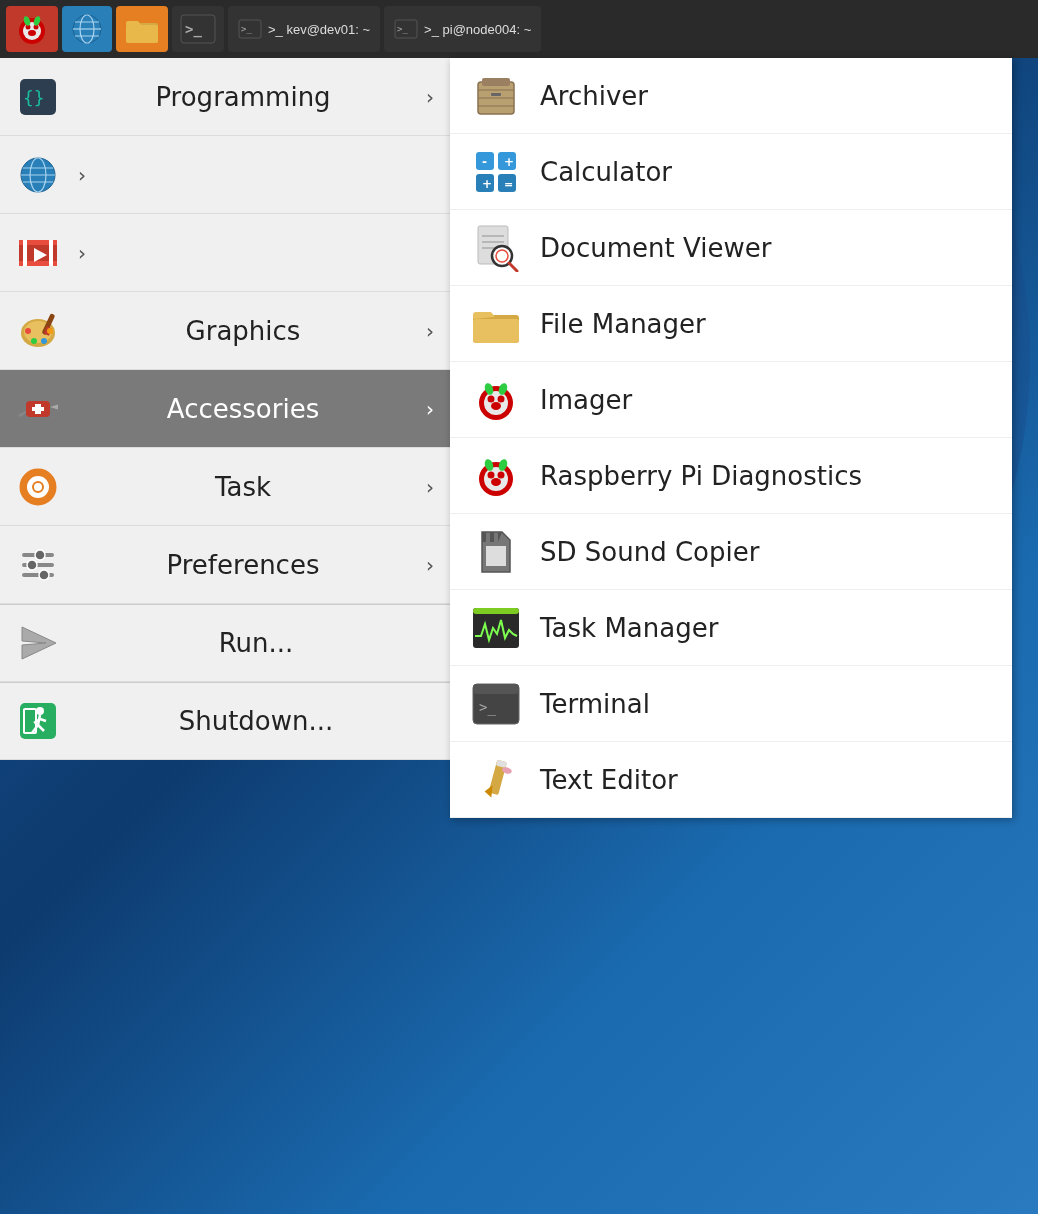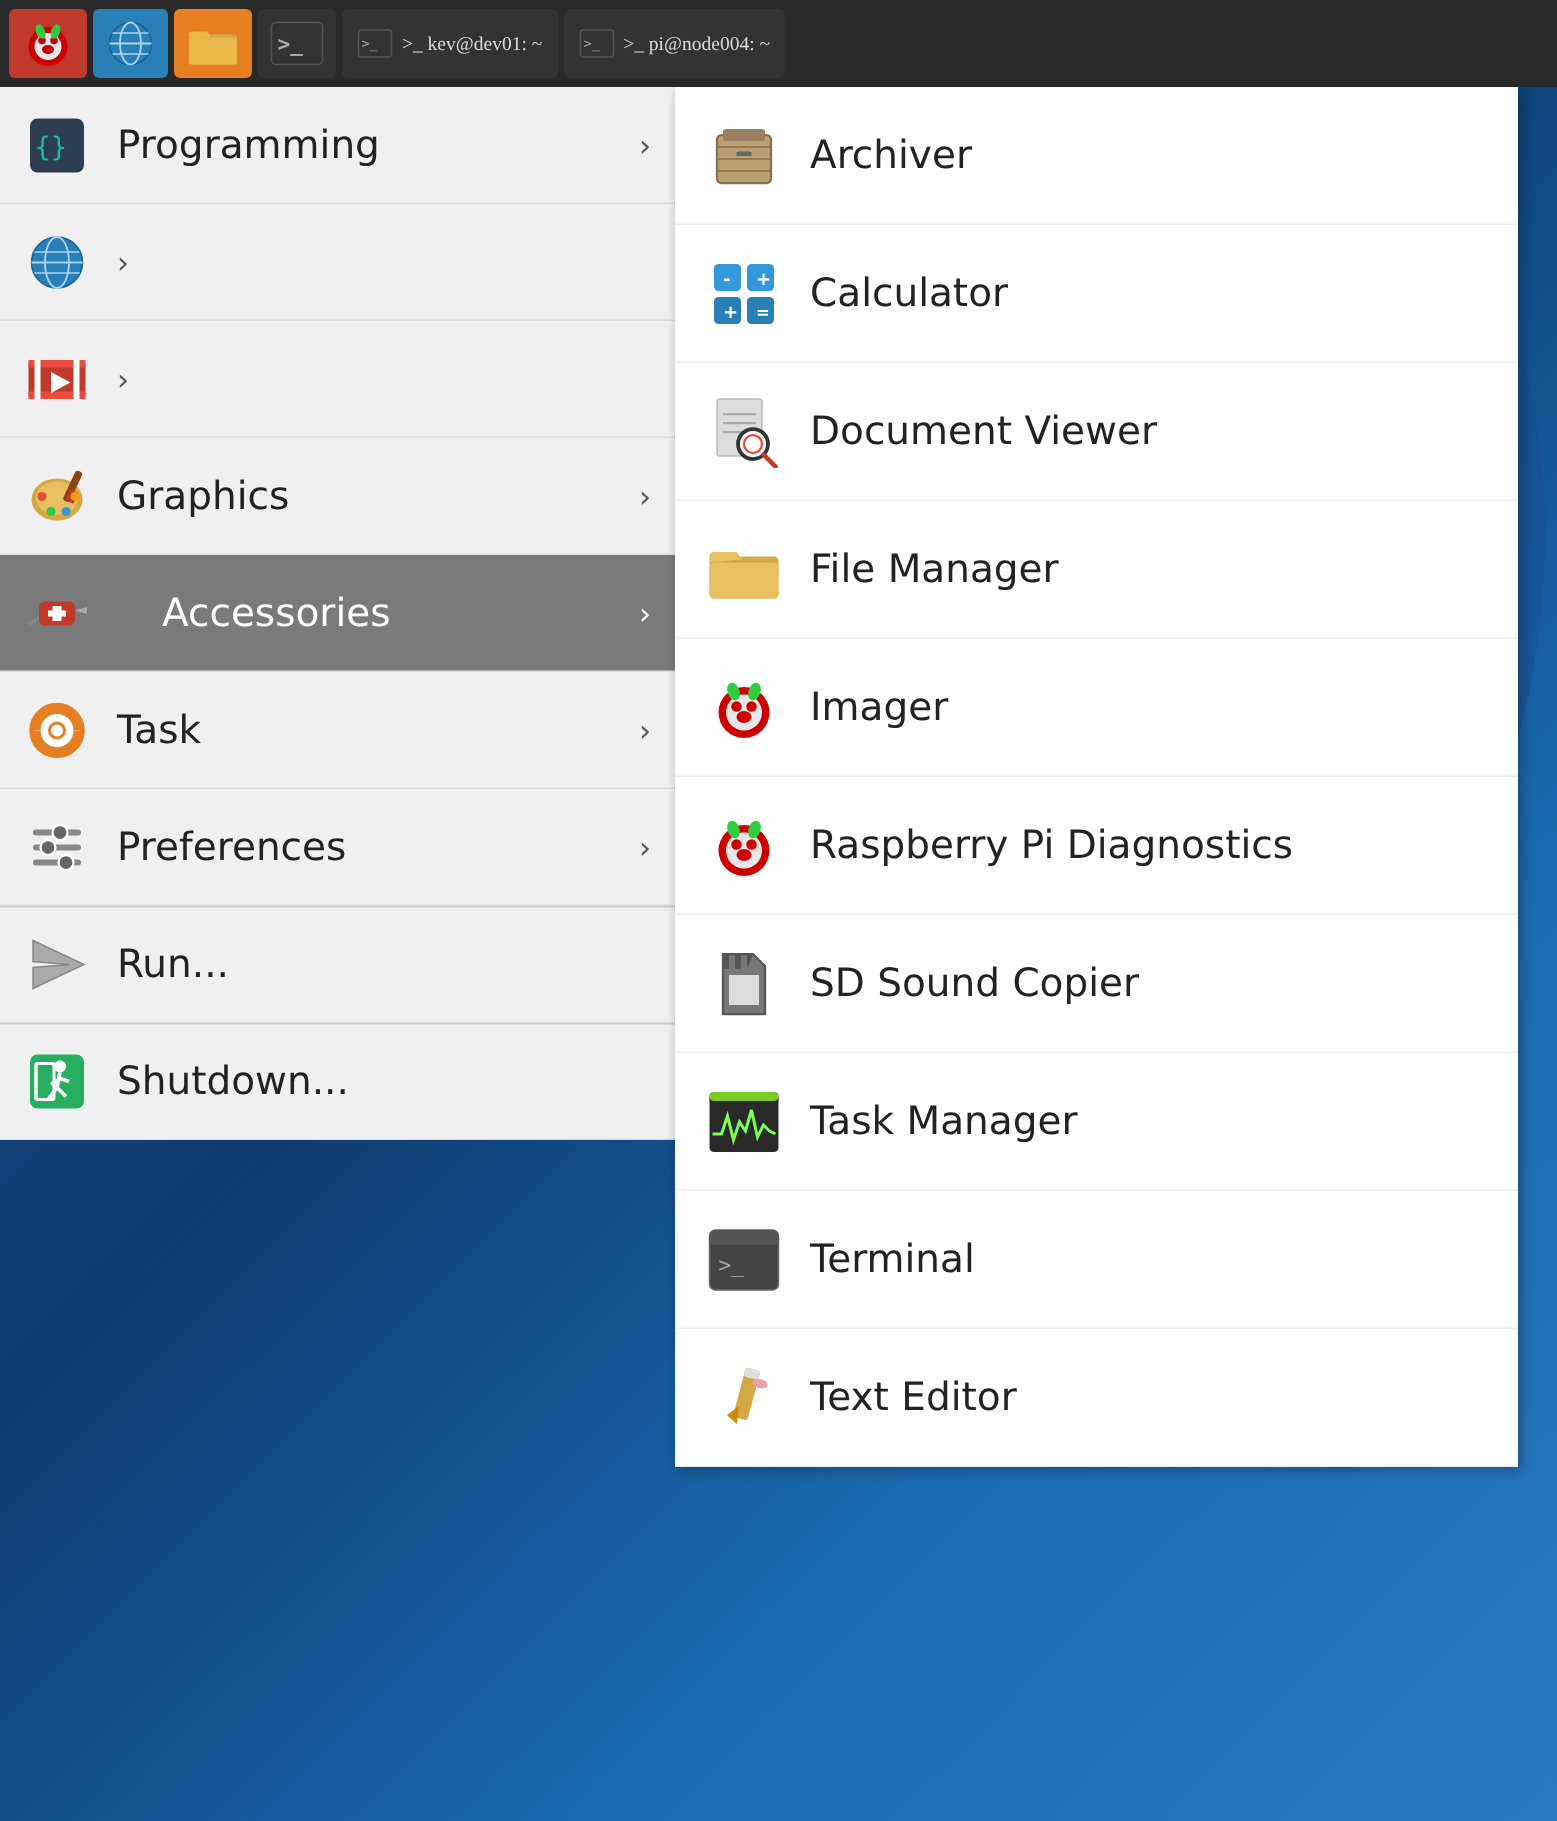--- a/index.html
+++ b/index.html
@@ -33,21 +33,21 @@
       align-items: center;
       justify-content: center;
       cursor: pointer;
       padding: 0 8px;
     }
     .taskbar-btn.rpi { background: #c0392b; }
     .taskbar-btn.globe { background: #2980b9; }
     .taskbar-btn.folder { background: #e67e22; }
     .taskbar-btn.term { background: #333; color: #aaa; font-size: 18px; font-weight: bold; }
     .taskbar-btn.term-named { background: #333; color: #ccc; font-size: 13px; padding: 0 10px; gap: 6px; }
-    .taskbar-icon-text { font-size: 13px; color: #ddd; font-family: Liberation Serif, serif; }
+    .taskbar-icon-text { font-size: 13px; color: #ddd; }
 
     
     .desktop {
       position: absolute;
       top: 58px; left: 0; right: 0; bottom: 0;
       background: linear-gradient(135deg, #1a5a9e 0%, #0d3a6e 40%, #1a6aaf 70%, #2a7ac0 100%);
     }
 
     
     .main-menu {
@@ -72,20 +72,21 @@
       background: #808080;
       gap: 48px;
     }
     .menu-item.active {
       background: #7a7a7a;
     }
     .menu-item-label {
       font-size: 26px;
       color: #222;
       flex: 1;
+      text-align: center;
     }
     .menu-item.active .menu-item-label {
       color: #fff;
     }
     .menu-arrow {
       font-size: 20px;
       color: #555;
     }
     .menu-item.active .menu-arrow {
       color: #fff;
@@ -110,21 +111,21 @@
       left: 450px;
       width: 562px;
       background: #fff;
       z-index: 200;
       box-shadow: 2px 2px 8px rgba(0,0,0,0.3);
     }
     .submenu-item {
       display: flex;
       align-items: center;
       padding: 0 20px;
-      height: 92px;
+      height: 76px;
       cursor: pointer;
       border-bottom: 1px solid #eee;
       gap: 18px;
     }
     .submenu-label {
       font-size: 26px;
       color: #222;
     }
     .submenu-icon {
       width: 52px;

